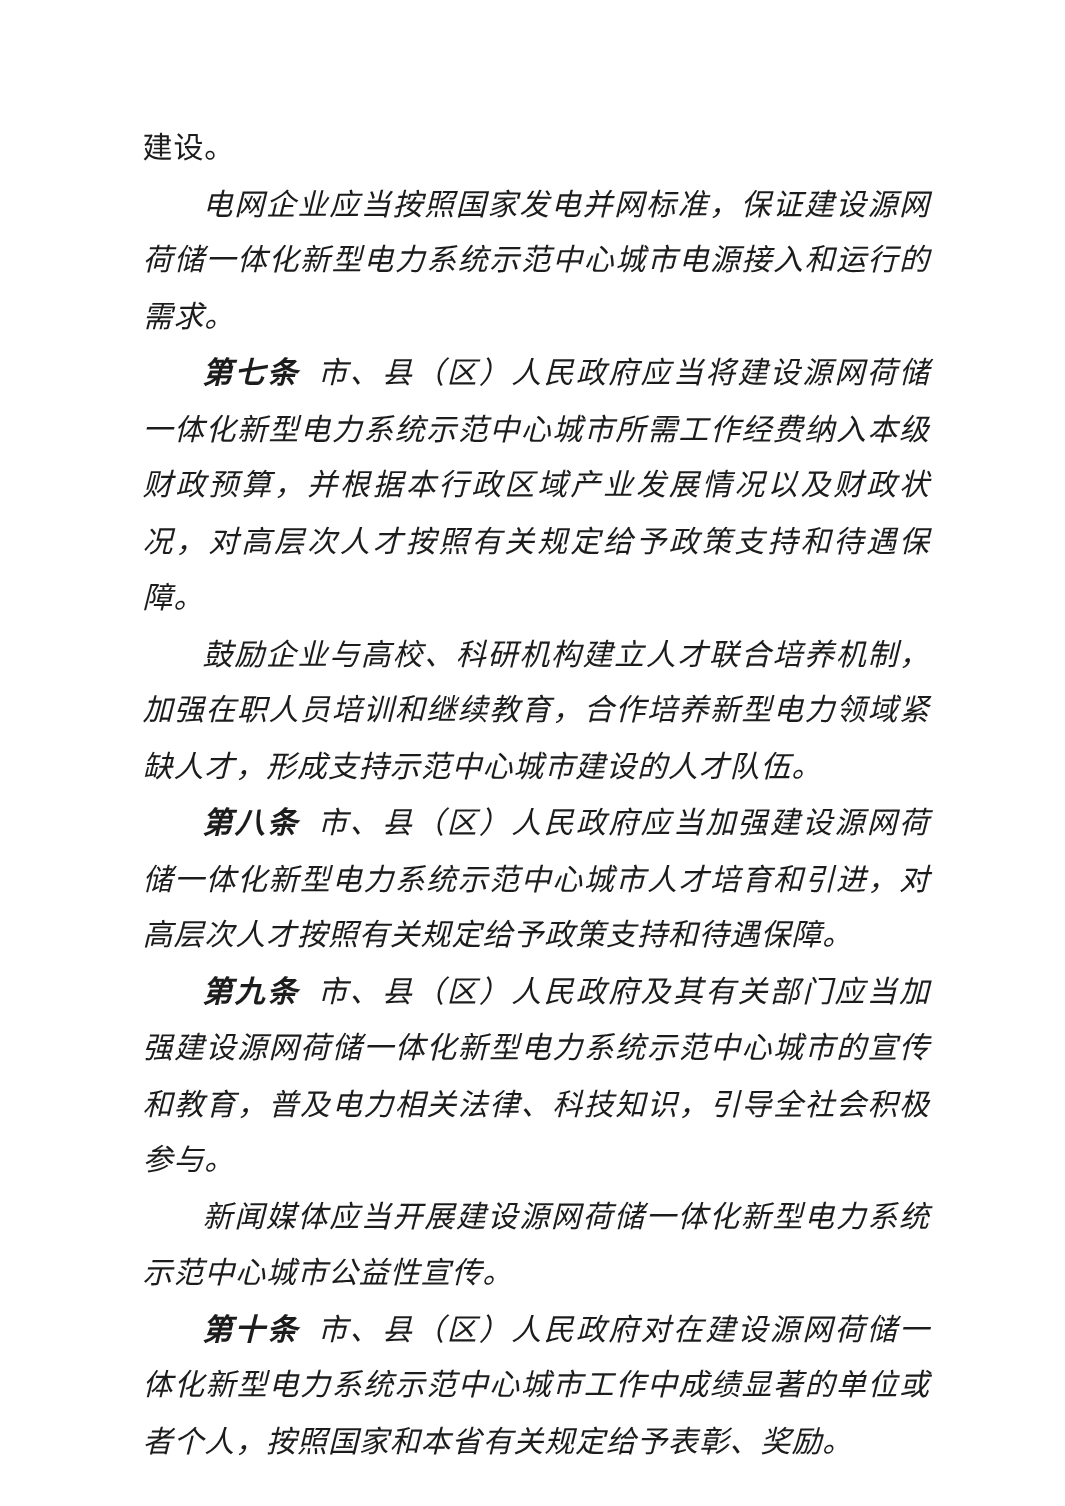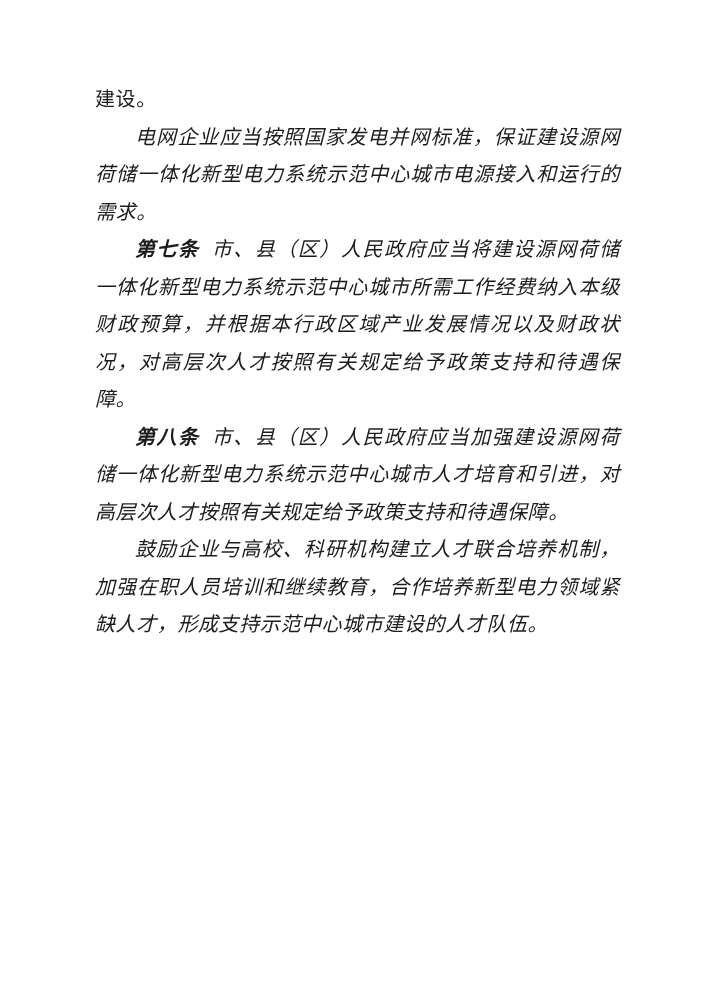--- a/index.html
+++ b/index.html
@@ -35,20 +35,23 @@
 <body>
 
 <div class="page">
   <div class="doc-body" id="doc-body">
   <p class="para" style="color: rgb(28, 28, 28);"><span class="para-text">建设。</span></p>
 
   <p class="para indent" style="color: rgb(28, 28, 28);"><span class="para-text">电网企业应当按照国家发电并网标准，保证建设源网荷储一体化新型电力系统示范中心城市电源接入和运行的需求。</span></p>
 
   <p class="para indent" style="color: rgb(28, 28, 28);"><b class="article-no">第七条</b><span class="para-text">市、县（区）人民政府应当将建设源网荷储一体化新型电力系统示范中心城市所需工作经费纳入本级财政预算，并根据本行政区域产业发展情况以及财政状况，对高层次人才按照有关规定给予政策支持和待遇保障。</span></p>
 
+  <p class="para indent" style="color: rgb(28, 28, 28);"><span class="para-text">鼓励企业与高校、科研机构建立人才联合培养机制，加强在职人员培训和继续教育，合作培养新型电力领域紧缺人才，形成支持示范中心城市建设的人才队伍。</span></p>
+
   <p class="para indent" style="color: rgb(28, 28, 28);"><b class="article-no">第八条</b><span class="para-text">市、县（区）人民政府应当加强建设源网荷储一体化新型电力系统示范中心城市人才培育和引进，对高层次人才按照有关规定给予政策支持和待遇保障。</span></p>
 
-  <p class="para indent" style="color: rgb(28, 28, 28);"><span class="para-text">鼓励企业与高校、科研机构建立人才联合培养机制，加强在职人员培训和继续教育，合作培养新型电力领域紧缺人才，形成支持示范中心城市建设的人才队伍。</span></p>
+  <p class="para indent" style="color: rgb(28, 28, 28);"><b class="article-no">第九条</b><span class="para-text">市、县（区）人民政府及其有关部门应当加强建设源网荷储一体化新型电力系统示范中心城市的宣传和教育，普及电力相关法律、科技知识，引导全社会积极参与。</span></p>
 
+  <p class="para indent" style="color: rgb(28, 28, 28);"><span class="para-text">新闻媒体应当开展建设源网荷储一体化新型电力系统示范中心城市公益性宣传。</span></p>
 
-
+  <p class="para indent" style="color: rgb(28, 28, 28);"><b class="article-no">第十条</b><span class="para-text">市、县（区）人民政府对在建设源网荷储一体化新型电力系统示范中心城市工作中成绩显著的单位或者个人，按照国家和本省有关规定给予表彰、奖励。</span></p>
 </div>
 </div>
 
 </body></html>

